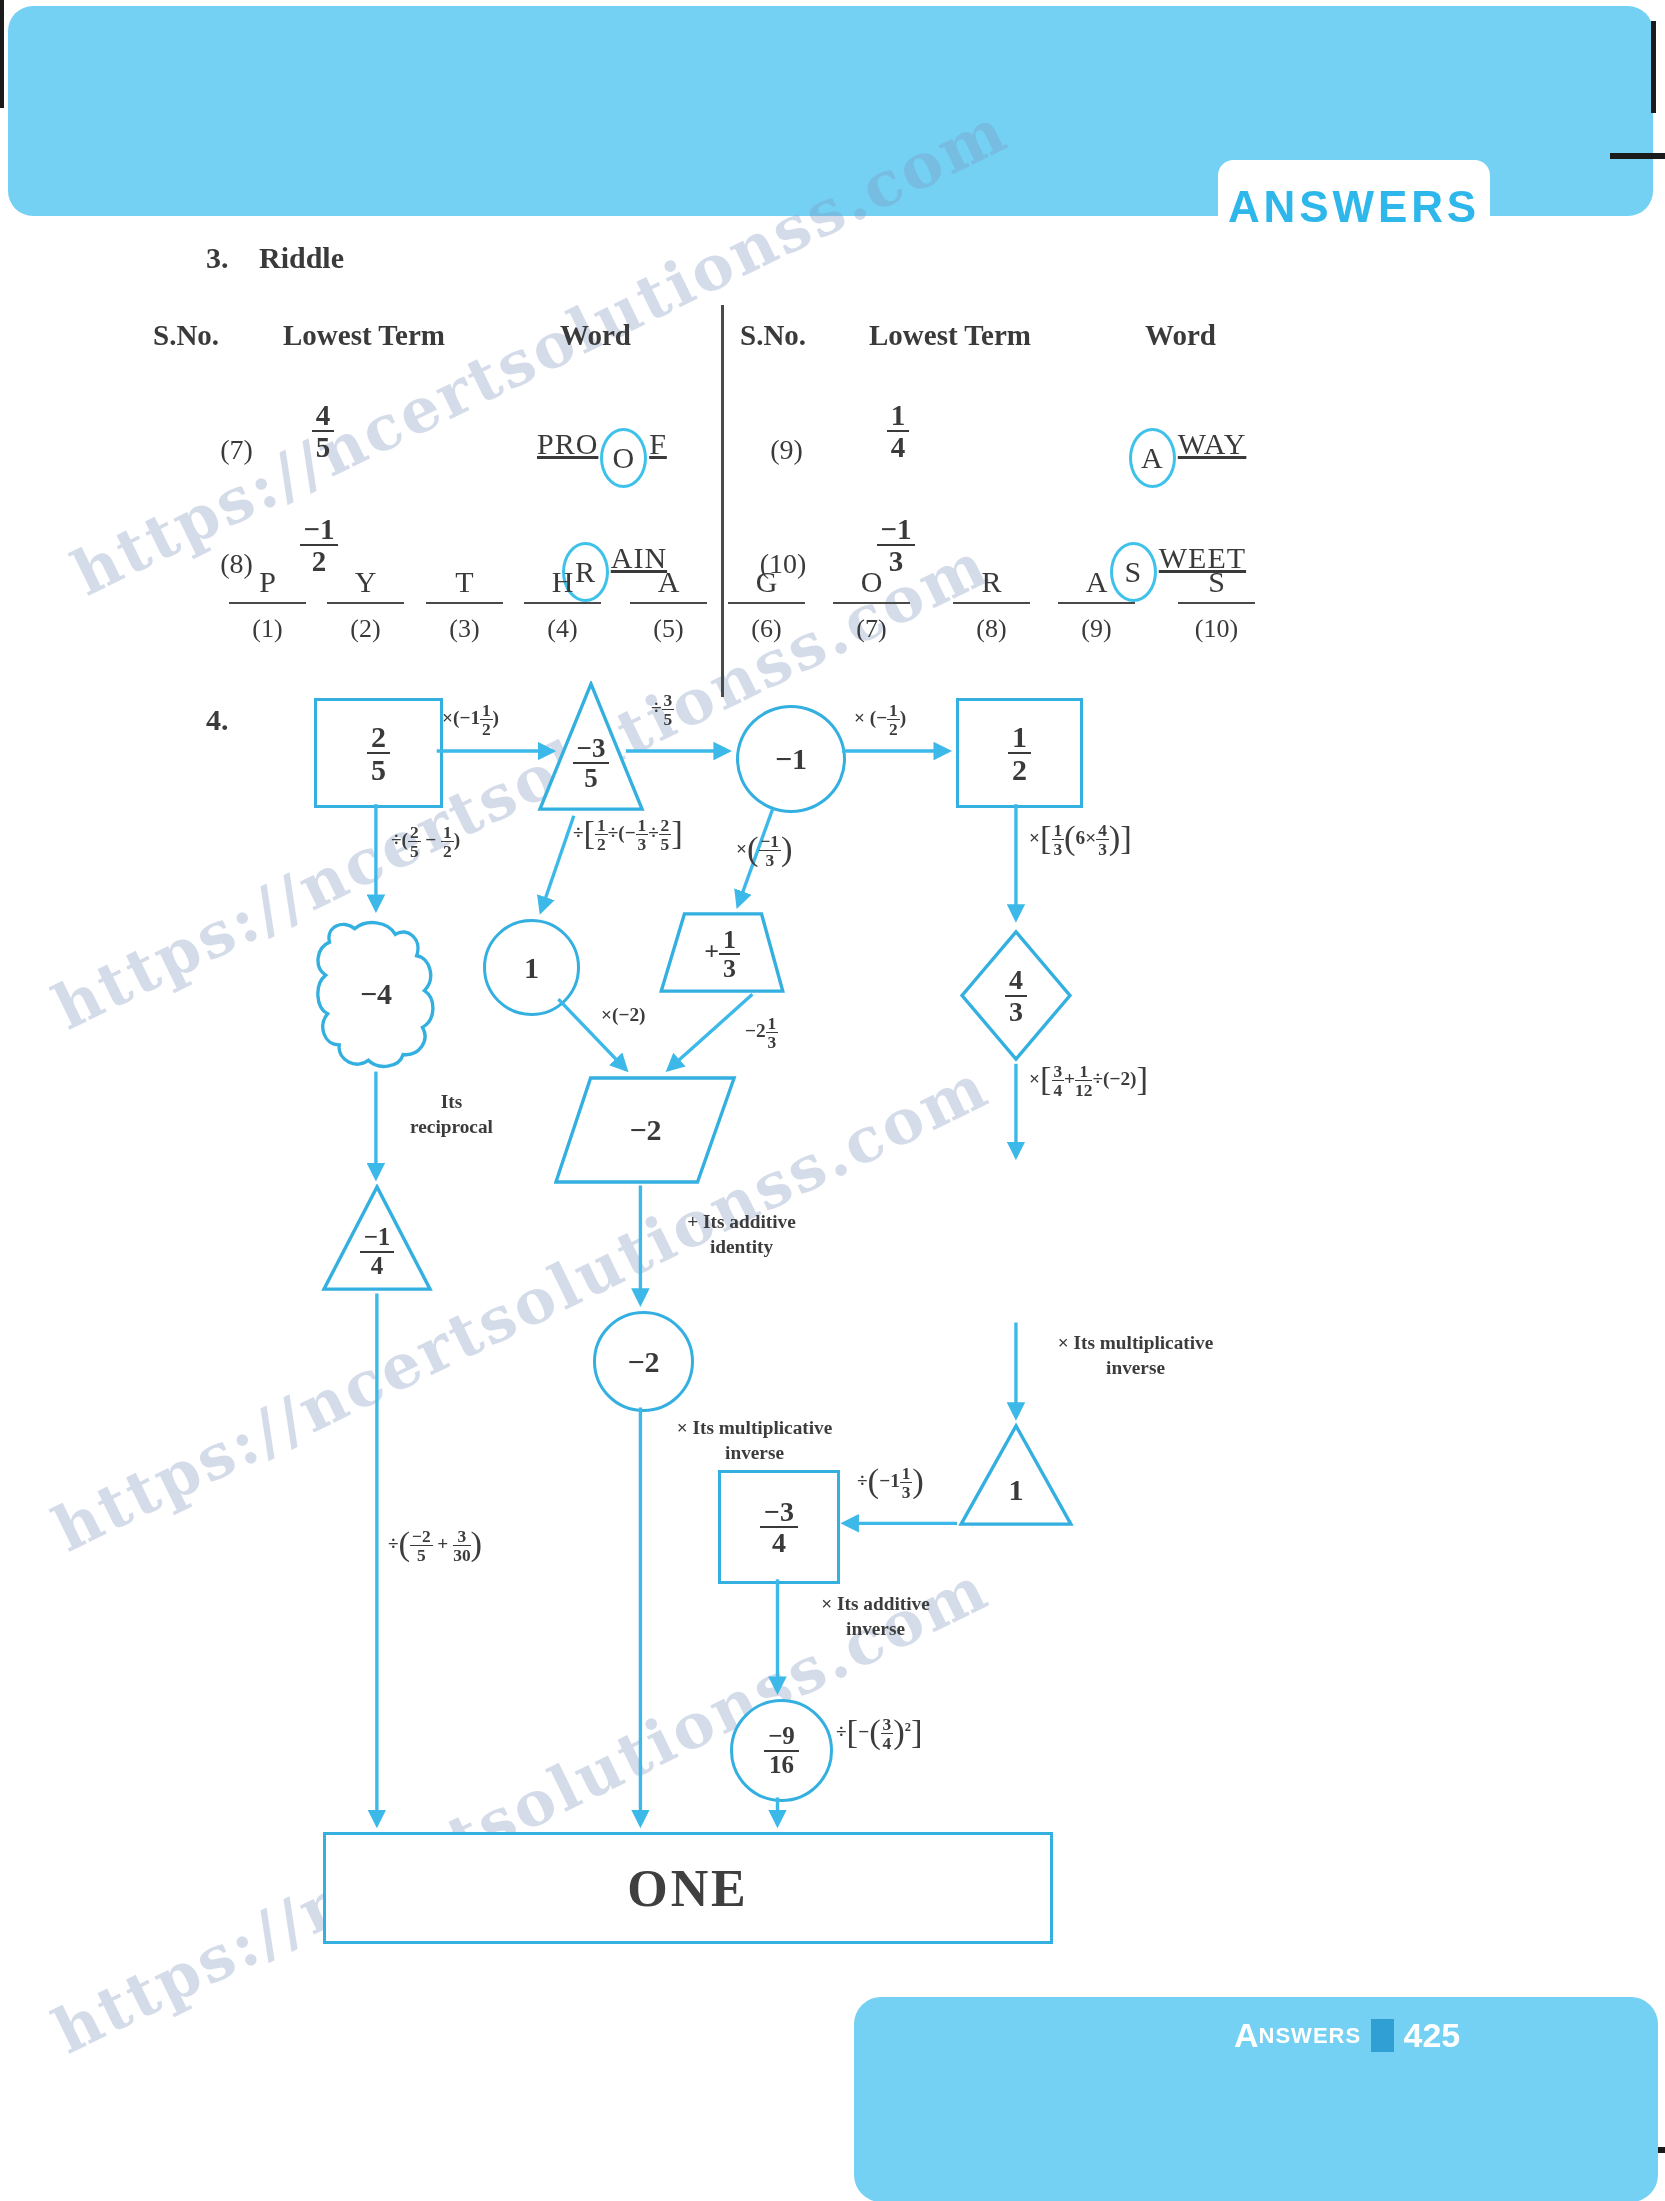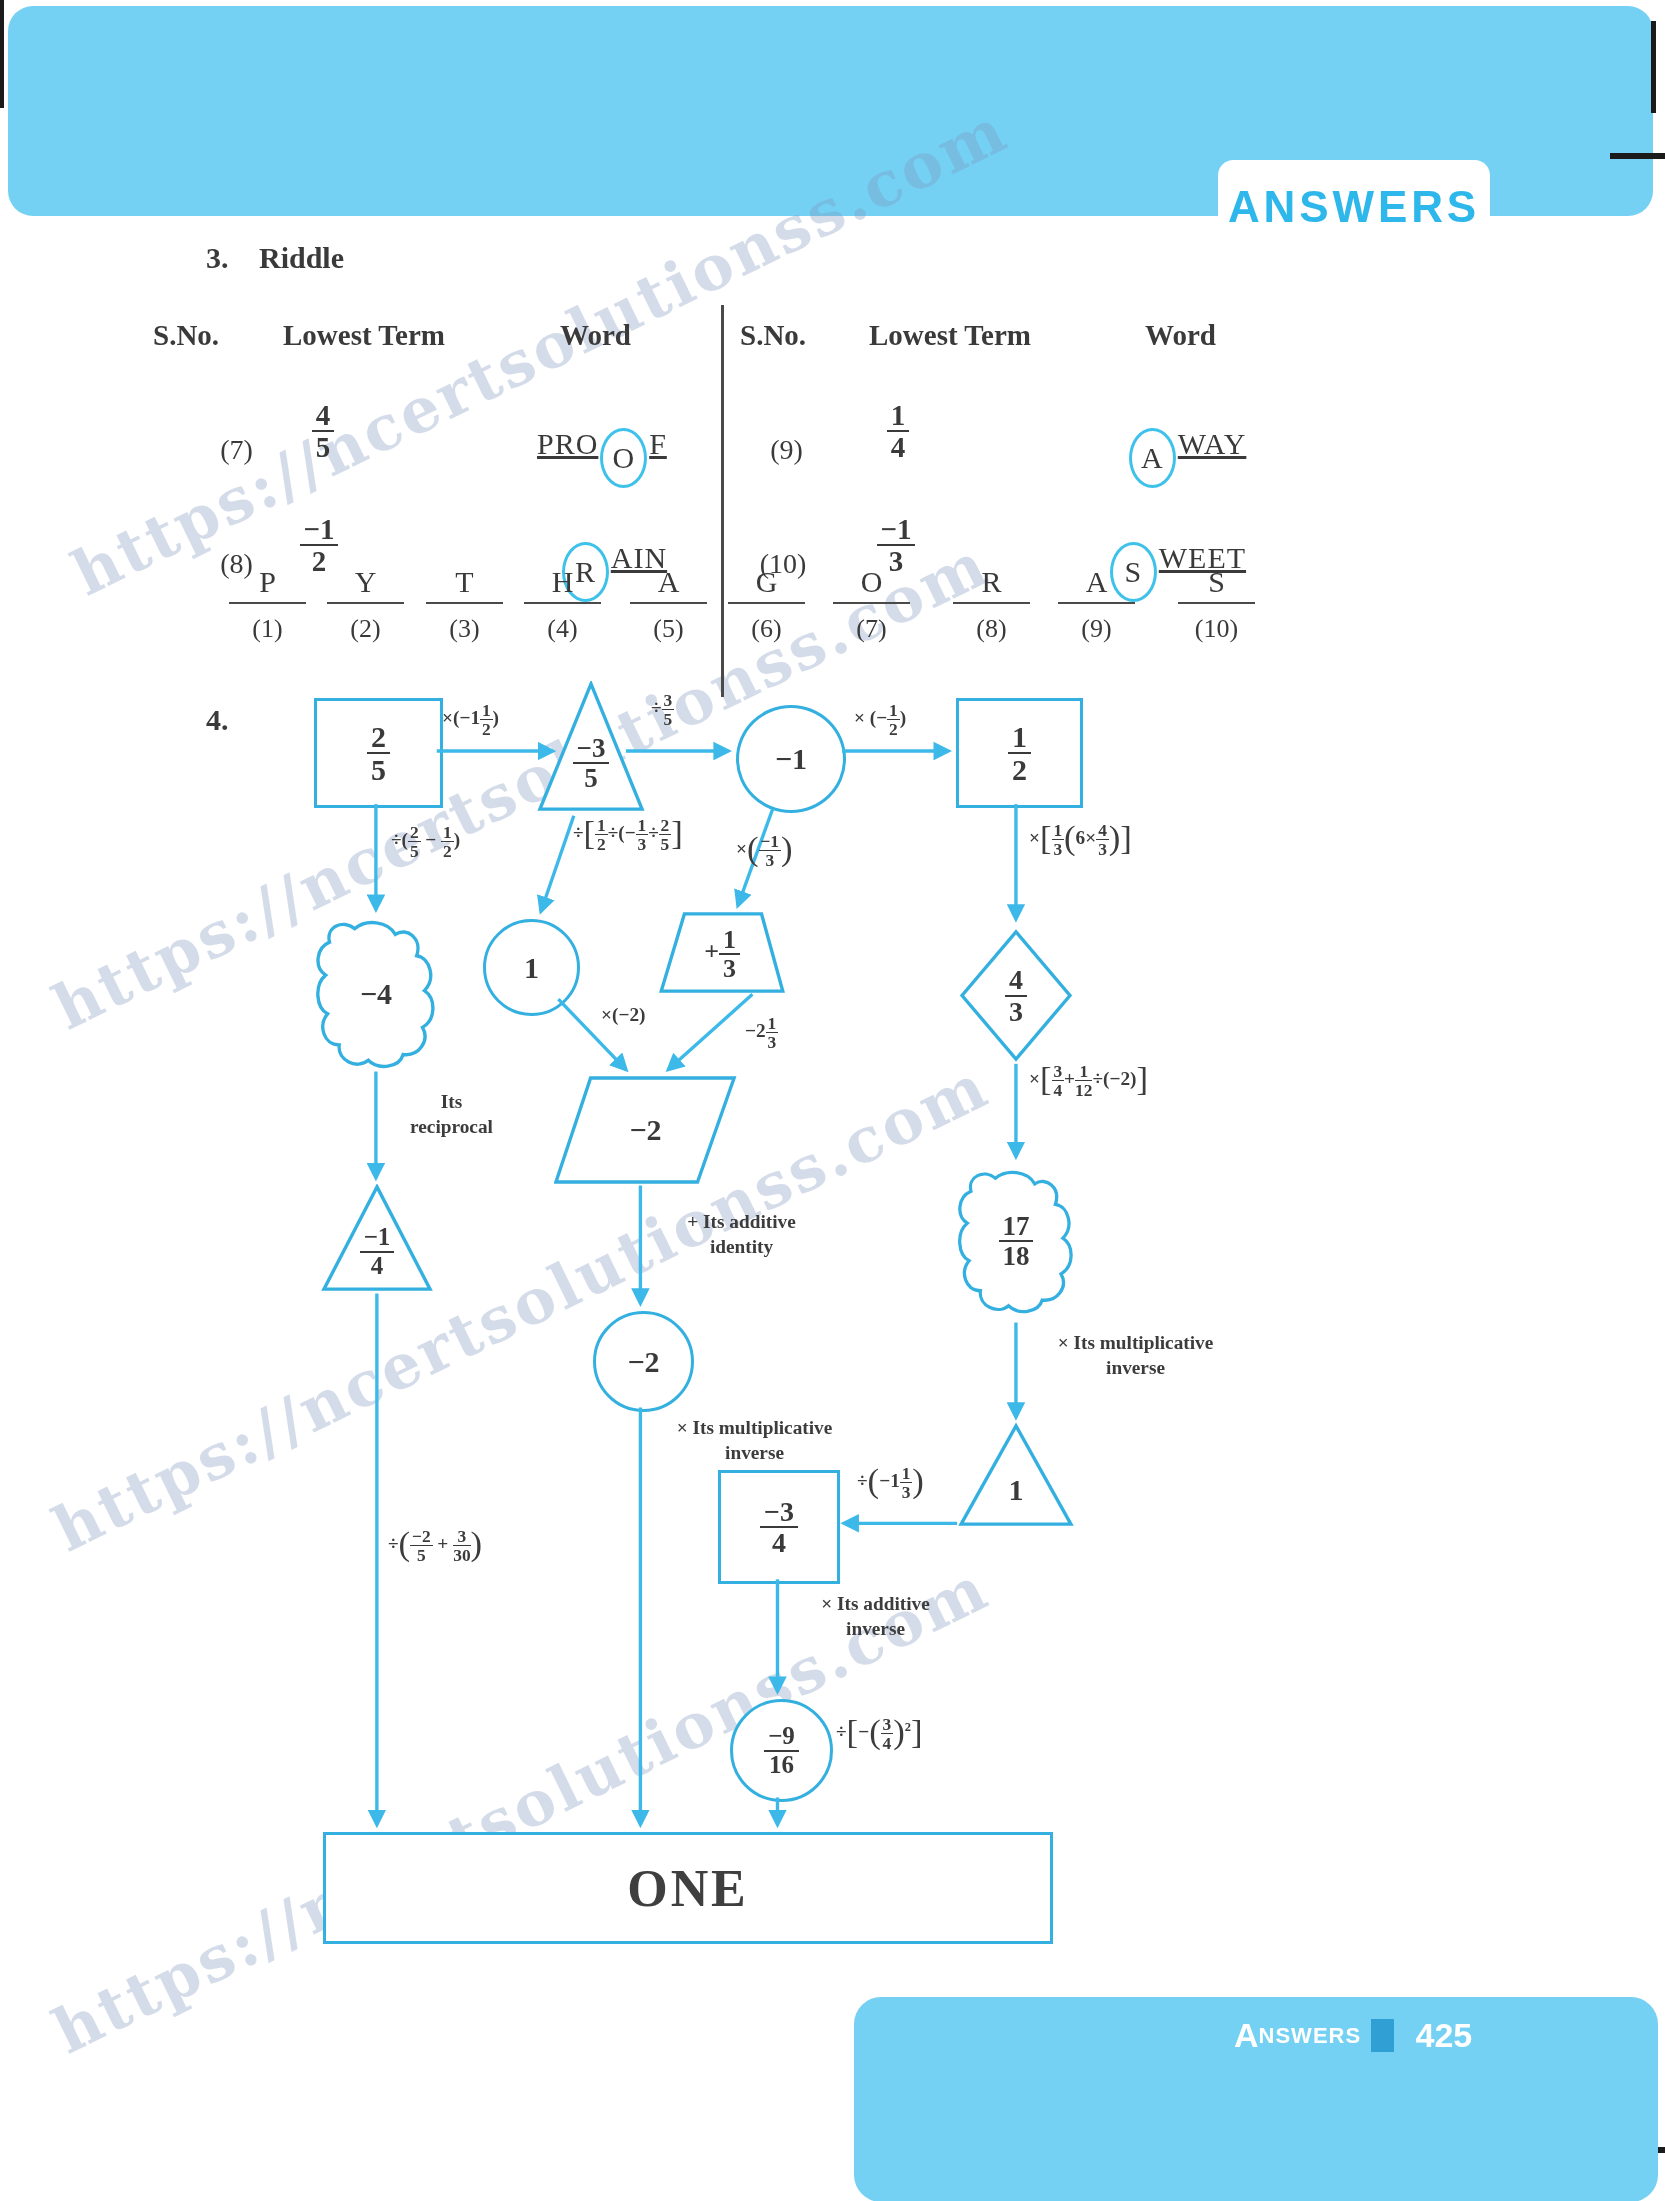--- a/index.html
+++ b/index.html
@@ -9,21 +9,21 @@
   .banner{position:absolute;left:7.7px;top:5.8px;width:1645px;height:210px;background:#74d1f3;border-radius:25px;}
   .answers-tab{position:absolute;left:1218px;top:160px;width:272px;height:93px;background:#ffffff;border-radius:15.4px;
         display:flex;align-items:center;justify-content:center;font-family:"Liberation Sans",sans-serif;
         font-weight:bold;font-size:44px;letter-spacing:3.9px;color:#2db7ea;}
   .footer-banner{position:absolute;left:854px;top:1997px;width:804px;height:205px;background:#74d1f3;border-radius:27px;}
   .footer-meta{position:absolute;left:1234px;top:2016px;display:flex;align-items:center;
         font-family:"Liberation Sans",sans-serif;color:#ffffff;}
   .f-cap{font-size:34px;font-weight:bold;}
   .f-rest{font-size:22px;font-weight:bold;letter-spacing:1px;}
   .f-sq{width:23px;height:33px;background:#2f9fd4;margin:0 9.7px;display:inline-block;}
-  .f-page{font-size:34px;font-weight:bold;margin-left:12px;}
+  .f-page{font-size:34px;font-weight:bold;}
   
   .cm{position:absolute;background:#1b1b1b;}
   
   .wm{position:absolute;font-family:"DejaVu Serif",serif;font-weight:bold;font-size:62px;letter-spacing:2.9px;
       color:rgba(128,150,188,0.33);transform:rotate(-26deg);transform-origin:left center;white-space:nowrap;pointer-events:none;}
   
   .h-num,.h-title{position:absolute;font-weight:bold;font-size:30px;color:#3a3a3a;}
   
   .th{position:absolute;font-weight:bold;font-size:29px;white-space:nowrap;}
   .td{position:absolute;font-size:28px;text-align:center;}
@@ -226,26 +226,20 @@
     <div class="nval">−2</div>
   </div>
 
   <div class="node" style="left:321px;top:1184px;width:112px;height:108px">
     <svg width="112" height="108" viewBox="0 0 116 112">
       <polygon points="58,3 113,109 3,109" fill="#ffffff" stroke="#34b0e0" stroke-width="3.5"></polygon>
       </svg>
     <div class="nval" style="padding-top:27px;font-size:25px"><span class="frac"><span class="fn">−1</span><span class="fd">4</span></span></div>
   </div>
 
-  <div class="node" style="left:956px;top:1163px;width:120px;height:156px">
-    <svg width="120" height="156" viewBox="0 0 128 158">
-      <path d="M 42,12 C 30,2 12,10 16,26 C 2,32 0,52 12,60 C 0,70 2,94 14,100 C 4,112 10,132 26,132 C 24,148 44,158 56,148 C 66,158 88,156 92,142 C 108,144 120,128 112,114 C 126,106 126,84 114,76 C 126,64 120,42 106,40 C 112,22 96,10 84,18 C 76,4 54,2 42,12 Z" fill="#ffffff" stroke="#34b0e0" stroke-width="3.5"></path>
-      </svg>
-    <div class="nval" style="font-size:27px"><span class="frac"><span class="fn">17</span><span class="fd">18</span></span></div>
-  </div>
 
   <div class="node round" style="left:593px;top:1311px;width:95px;height:95px">
     <div class="nval">−2</div>
   </div>
 
   <div class="node" style="left:958px;top:1423px;width:116px;height:104px">
     <svg width="116" height="104" viewBox="0 0 120 108">
       <polygon points="60,3 117,105 3,105" fill="#ffffff" stroke="#34b0e0" stroke-width="3.5"></polygon>
       </svg>
     <div class="nval" style="padding-top:29px">1</div>

